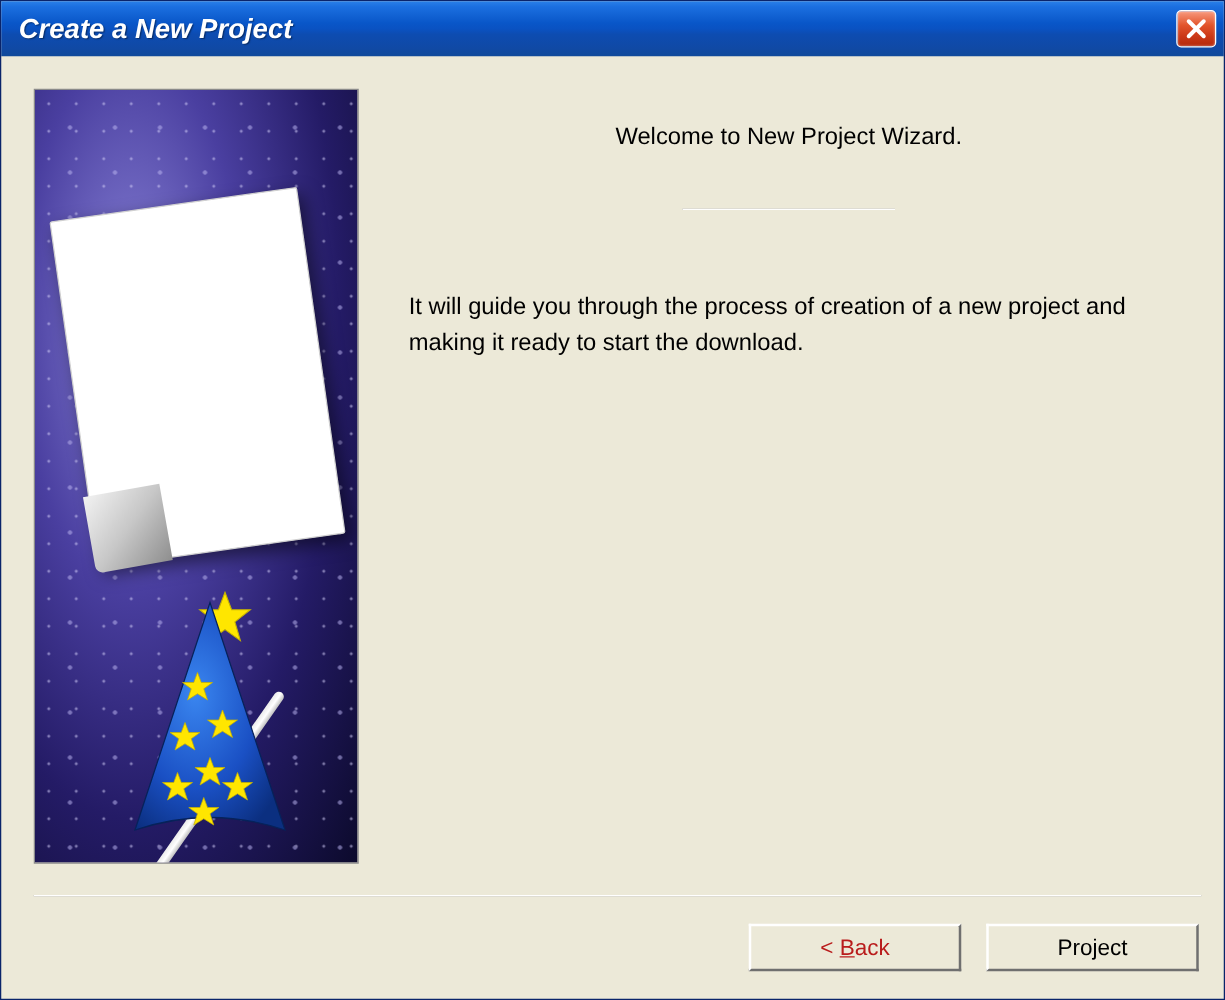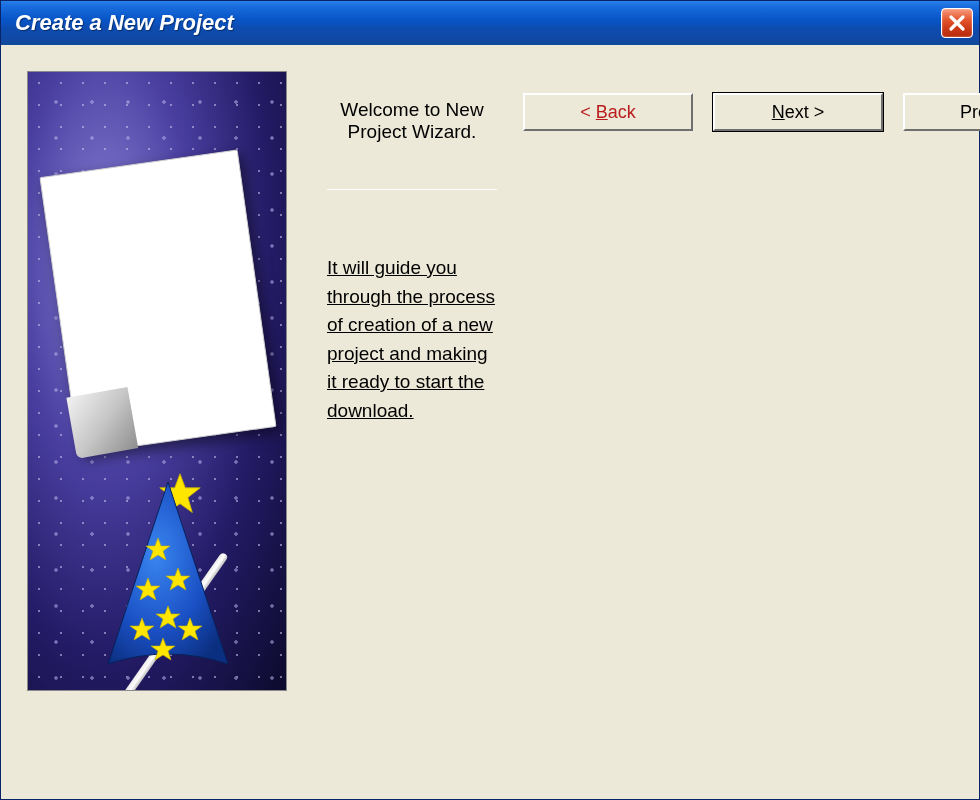--- a/index.html
+++ b/index.html
@@ -45,22 +45,22 @@
   display: flex;
   align-items: center;
   justify-content: center;
   cursor: pointer;
   box-shadow: inset 0 0 2px rgba(255,255,255,0.6);
 }
 .close-btn svg { display: block; }
 .client-area {
   flex: 1;
   display: flex;
-  flex-direction: row;
-  padding: 26px 44px 22px 26px;
+  flex-direction: column;
+  padding: 26px 18px 22px 26px;
 }
 .content-row {
   display: flex;
   flex: 1;
 }
 .wizard-img-panel {
   width: 260px;
   height: 620px;
   border: 1px solid #8a8a8a;
   position: relative;
@@ -122,21 +122,20 @@
   height: 1px;
   background: #888;
   border-bottom: 1px solid #fff;
   margin: 46px auto 0 auto;
 }
 .body-text {
   margin-top: 64px;
   font-size: 19px;
   line-height: 1.5;
   color: #000;
-  text-decoration: underline;
 }
 .hr-sep {
   margin-top: 14px;
   height: 1px;
   background: #888;
   border-bottom: 1px solid #fff;
 }
 .btn-row {
   display: flex;
   justify-content: flex-end;
@@ -218,20 +217,17 @@
       </div>
 
     </div>
 
     <div class="hr-sep"></div>
 
     <div class="btn-row">
       <button class="btn disabled">
         <span>&lt; <span style="text-decoration:underline">B</span>ack</span>
       </button>
-      <button class="btn default">
-        <span><span style="text-decoration:underline">N</span>ext &gt;</span>
-      </button>
       <button class="btn">Project</button>
     </div>
   </div>
 
 </div>
 
 </body></html>

